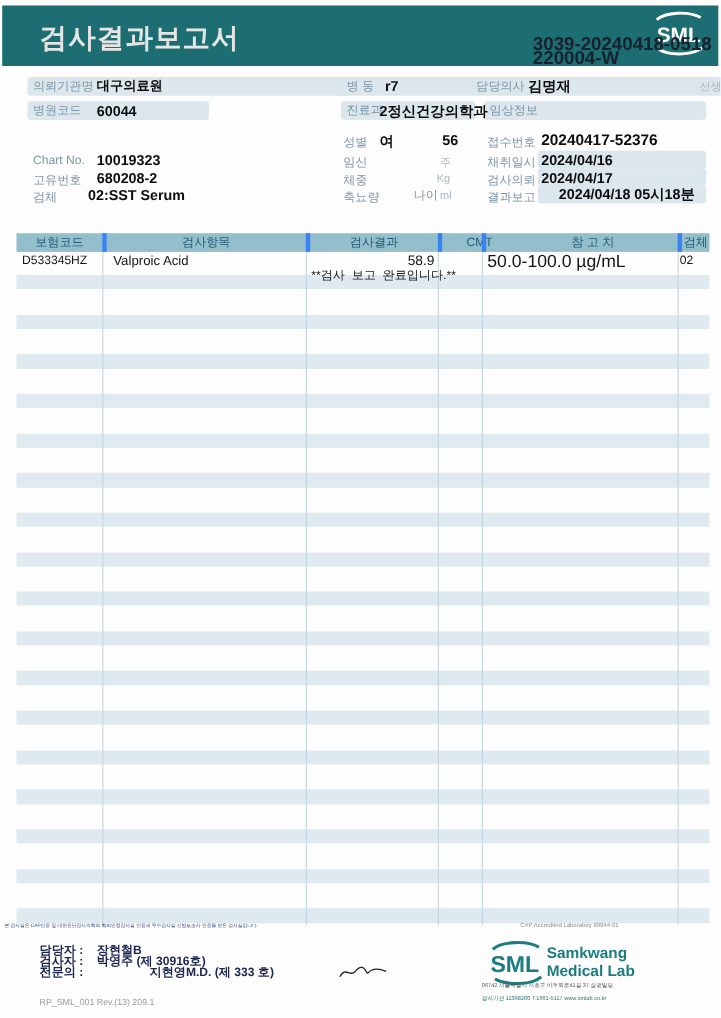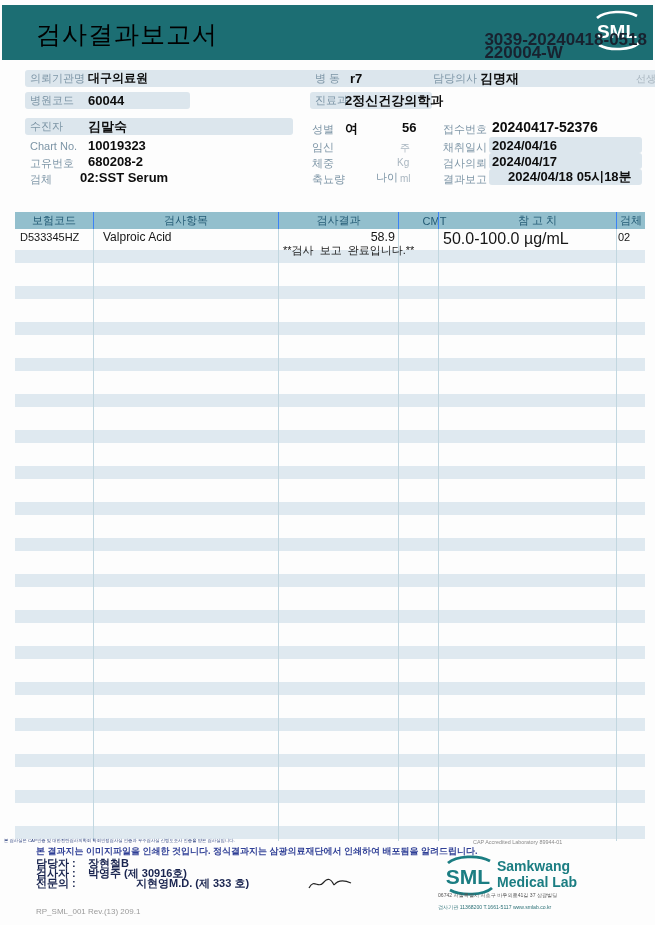--- a/index.html
+++ b/index.html
@@ -3,34 +3,34 @@
 <meta charset="utf-8">
 <style>
   * { margin:0; padding:0; box-sizing:border-box; }
   body { background:#fff; }
   .page {
     position:relative; width:655px; height:925px; overflow:hidden;
     background:#fdfdfd; font-family:"Liberation Sans", sans-serif;
   }
   
   .hdr { position:absolute; left:2px; right:2px; top:5px; height:55px; background:#1c6e73; }
-  .hdr-title { position:absolute; left:34px; top:13px; color:#000000; font-size:25px; font-weight:normal; letter-spacing:1px; }
+  .hdr-title { position:absolute; left:34px; top:13px; color:#e5e5e5; font-size:25px; font-weight:bold; letter-spacing:1px; }
   .hdr-logo { position:absolute; right:8px; top:2px; }
   .serial { position:absolute; right:6px; top:28px; color:#18222f; font-size:17px; font-weight:bold; line-height:13px; text-align:left; white-space:nowrap; }
   
   .strip { position:absolute; height:17px; background:#dce6ed; border-radius:3px; display:flex; align-items:center; }
   .lbl { color:#7d95a6; font-size:11px; white-space:nowrap; }
   .val { color:#0d0d0d; font-size:12px; font-weight:bold; white-space:nowrap; }
   .val-lg { font-size:13px; }
   .unit { color:#a9b6c0; font-size:10px; }
   .abs { position:absolute; white-space:nowrap; }
   .strip .lbl { margin-left:5px; }
   
   .thead { position:absolute; left:15px; top:212px; width:630px; height:17px; background:#93bfcd; display:flex; }
-  .th { color:#235a74; font-size:11px; display:flex; align-items:center; justify-content:center; border-left:1px solid #3b82f6; }
+  .th { color:#235a74; font-size:11px; display:flex; align-items:center; justify-content:center; border-left:4px solid #3b82f6; }
   .th:first-child { border-left:none; }
   .tbody {
     position:absolute; left:15px; top:229px; width:630px; height:612px;
     background-image:
       linear-gradient(#c2d7e0,#c2d7e0),
       linear-gradient(#c2d7e0,#c2d7e0),
       linear-gradient(#c2d7e0,#c2d7e0),
       linear-gradient(#c2d7e0,#c2d7e0),
       linear-gradient(#c2d7e0,#c2d7e0),
       repeating-linear-gradient(180deg, #dfe9f0 0 13px, rgba(0,0,0,0) 13px 36px);
@@ -68,24 +68,20 @@
   </div>
 
   <div class="strip" style="left:25px; top:70px; width:296px;">
     <span class="lbl" style="width:58px;">의뢰기관명</span>
     <span class="val">대구의료원</span>
   </div>
   <div class="strip" style="left:25px; top:92px; width:165px;">
     <span class="lbl" style="width:58px;">병원코드</span>
     <span class="val val-lg">60044</span>
   </div>
-  <div class="strip" style="left:25px; top:118px; width:268px;">
-    <span class="lbl" style="width:58px;">수진자</span>
-    <span class="val val-lg">김말숙</span>
-  </div>
   <span class="abs lbl" style="left:30px; top:140px;">Chart No.</span>
   <span class="abs val val-lg" style="left:88px; top:138px;">10019323</span>
   <span class="abs lbl" style="left:30px; top:156px;">고유번호</span>
   <span class="abs val val-lg" style="left:88px; top:154px;">680208-2</span>
   <span class="abs lbl" style="left:30px; top:172px;">검체</span>
   <span class="abs val val-lg" style="left:80px; top:170px;">02:SST Serum</span>
 
   <div class="strip" style="left:310px; top:70px; width:122px;">
     <span class="lbl" style="width:35px;">병 동</span>
     <span class="val val-lg">r7</span>
@@ -102,20 +98,23 @@
   <span class="abs unit" style="left:400px; top:141px;">주</span>
   <span class="abs lbl" style="left:312px; top:156px;">체중</span>
   <span class="abs unit" style="left:397px; top:157px;">Kg</span>
   <span class="abs lbl" style="left:312px; top:172px;">축뇨량</span>
   <span class="abs unit" style="left:400px; top:173px;">ml</span>
 
   <div class="strip" style="left:428px; top:70px; width:244px;">
     <span class="lbl" style="width:47px;">담당의사</span>
     <span class="val val-lg">김명재</span>
     <span class="unit" style="margin-left:auto; margin-right:6px;">선생님</span>
+  </div>
+  <div class="strip" style="left:440px; top:92px; width:202px;">
+    <span class="lbl">임상정보</span>
   </div>
   <span class="abs lbl" style="left:443px; top:122px;">접수번호</span>
   <span class="abs val" style="left:492px; top:119px; font-size:14px;">20240417-52376</span>
   <span class="abs lbl" style="left:443px; top:140px;">채취일시</span>
   <div class="strip" style="left:489px; top:137px; width:153px; height:16px;">
     <span class="val val-lg" style="margin-left:3px;">2024/04/16</span>
   </div>
   <span class="abs lbl" style="left:443px; top:156px;">검사의뢰</span>
   <div class="strip" style="left:489px; top:153px; width:153px; height:16px;">
     <span class="val val-lg" style="margin-left:3px;">2024/04/17</span>
@@ -141,21 +140,20 @@
       <span class="cell" style="right:250px; top:1px; font-size:12.5px;">58.9</span>
       <span class="cell" style="left:428px; top:1px; font-size:16px;">50.0-100.0 µg/mL</span>
       <span class="cell" style="left:603px; top:2px; font-size:11px;">02</span>
     </div>
     <span class="cell" style="left:268px; top:14px; font-size:11px; white-space:pre;">**검사  보고  완료입니다.**</span>
   </div>
 
   <div class="abs tiny" style="left:4px; top:838px; color:#2a3f7e; transform:scale(0.72);">본 검사실은 CAP인증 및 대한진단검사의학회 학회인정검사실 인증과 우수검사실 신빙도조사 인증을 받은 검사실입니다.</div>
   <div class="abs tiny" style="left:473px; top:839px; color:#8a8a8a; transform:scale(0.9);">CAP Accredited Laboratory 89944-01</div>
 
-  <div class="notice">본 결과지는 이미지파일을 인쇄한 것입니다. 정식결과지는 삼광의료재단에서 인쇄하여 배포됨을 알려드립니다.</div>
 
   <div class="staff-row" style="top:856px;">
     <span class="slabel">담당자 :</span>
     <span>장현철B</span>
   </div>
   <div class="staff-row" style="top:866px;">
     <span class="slabel">검사자 :</span>
     <span>박영주 (제 30916호)</span>
   </div>
   <div class="staff-row" style="top:876px;gap:48px;">

